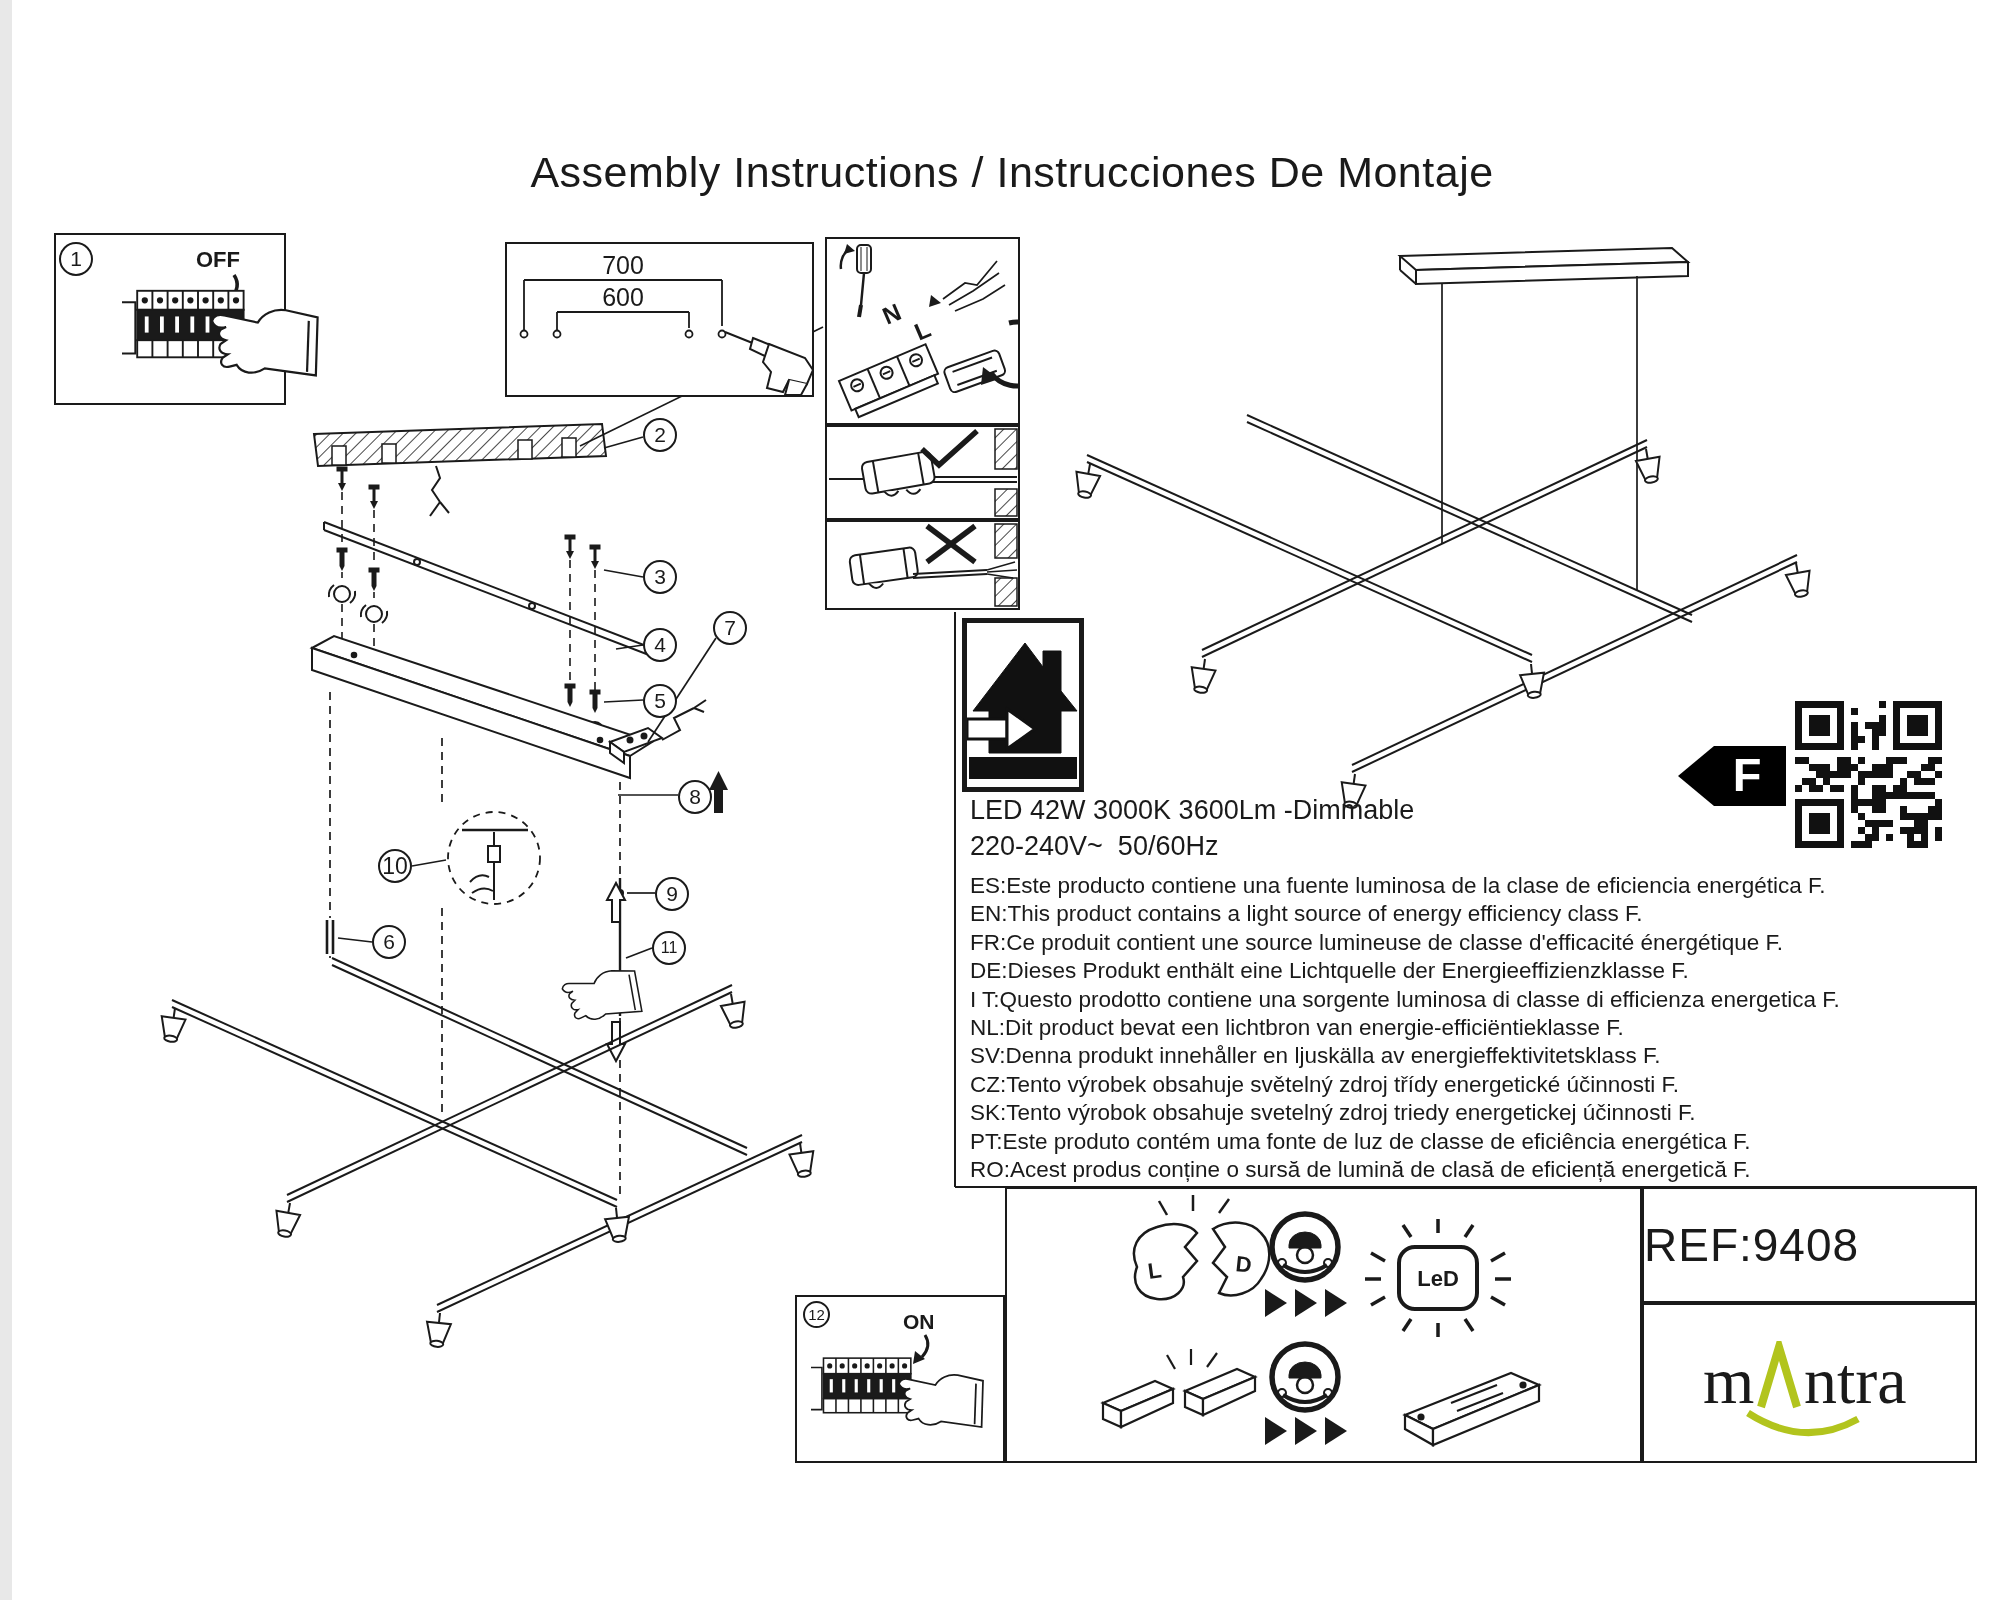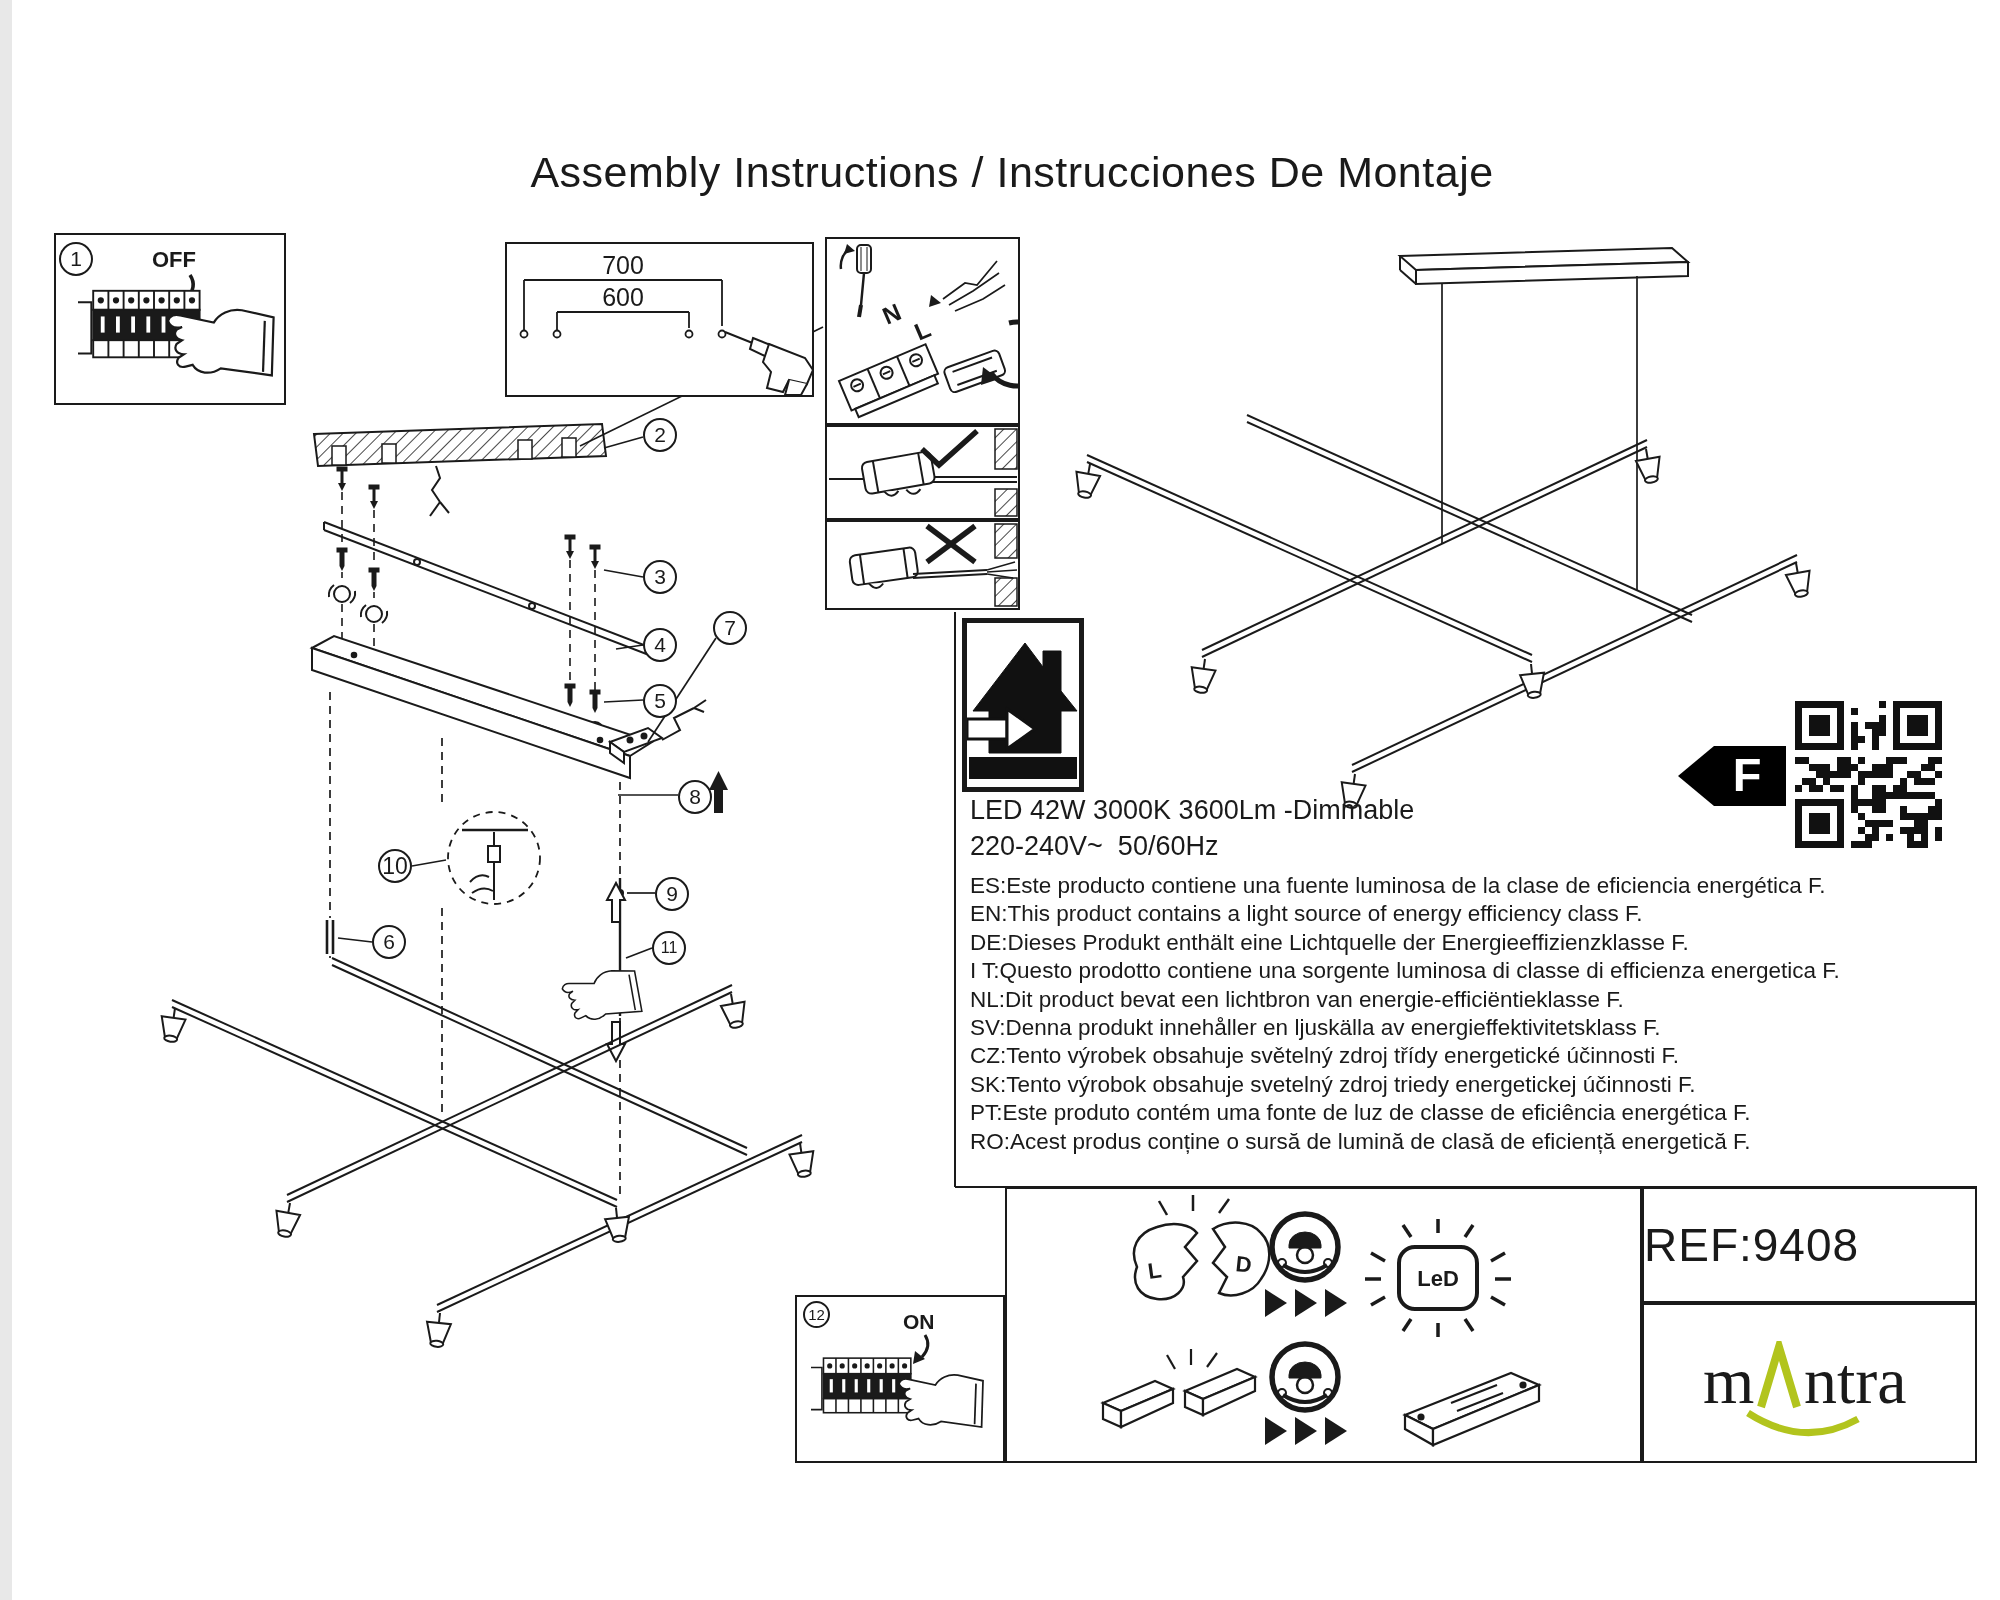--- a/index.html
+++ b/index.html
@@ -260,21 +260,21 @@
       <use href="#cone" transform="translate(1634,449) rotate(-10)"></use>
       <use href="#cone" transform="translate(1193,659) rotate(8)"></use>
       <use href="#cone" transform="translate(1519,664) rotate(-6)"></use>
       <use href="#cone" transform="translate(1343,774) rotate(8)"></use>
       <use href="#cone" transform="translate(1784,563) rotate(-10)"></use>
     </g>
   </svg>
 
   <div class="title">Assembly Instructions / Instrucciones De Montaje</div>
 
-  <div class="box" style="left:42px;top:233px;width:232px;height:172px;">
+  <div class="box" style="left:42px;top:233px;width:232px;height:172px;padding-left:44px;">
     <svg width="228" height="168" viewBox="0 0 228 168">
       <text x="96" y="32" font-size="22" font-weight="bold">OFF</text>
       <path d="M134,40 q8,12 -4,24" fill="none" stroke="#1a1a1a" stroke-width="3.5"></path>
       <polygon points="123,58 134,66 122,72" fill="#1a1a1a"></polygon>
       <use href="#breaker" transform="translate(22,52) scale(0.95)"></use>
       <use href="#hand" transform="translate(112,70) scale(0.88)"></use>
     </svg>
   </div>
   <div class="circ" style="left:47px;top:242px;">
       <span>1</span>
@@ -426,20 +426,21 @@
       <rect x="0" y="96" width="40" height="20" fill="#fff" stroke="#111" stroke-width="3"></rect>
       <polygon points="40,86 40,126 68,106" fill="#fff" stroke="#111" stroke-width="3"></polygon>
     </svg>
   </div>
 
   <div class="spec1 nb">LED 42W 3000K 3600Lm -Dimmable</div>
   <div class="spec2 nb">220-240V~  50/60Hz</div>
   <div class="langs">
     <div>ES:Este producto contiene una fuente luminosa de la clase de eficiencia energética F.</div>
     <div>EN:This product contains a light source of energy efficiency class F.</div>
+    <div>FR:Ce produit contient une source lumineuse de classe d'efficacité énergétique F.</div>
     <div>DE:Dieses Produkt enthält eine Lichtquelle der Energieeffizienzklasse F.</div>
     <div>I T:Questo prodotto contiene una sorgente luminosa di classe di efficienza energetica F.</div>
     <div>NL:Dit product bevat een lichtbron van energie-efficiëntieklasse F.</div>
     <div>SV:Denna produkt innehåller en ljuskälla av energieffektivitetsklass F.</div>
     <div>CZ:Tento výrobek obsahuje světelný zdroj třídy energetické účinnosti F.</div>
     <div>SK:Tento výrobok obsahuje svetelný zdroj triedy energetickej účinnosti F.</div>
     <div>PT:Este produto contém uma fonte de luz de classe de eficiência energética F.</div>
     <div>RO:Acest produs conține o sursă de lumină de clasă de eficiență energetică F.</div>
   </div>
 

